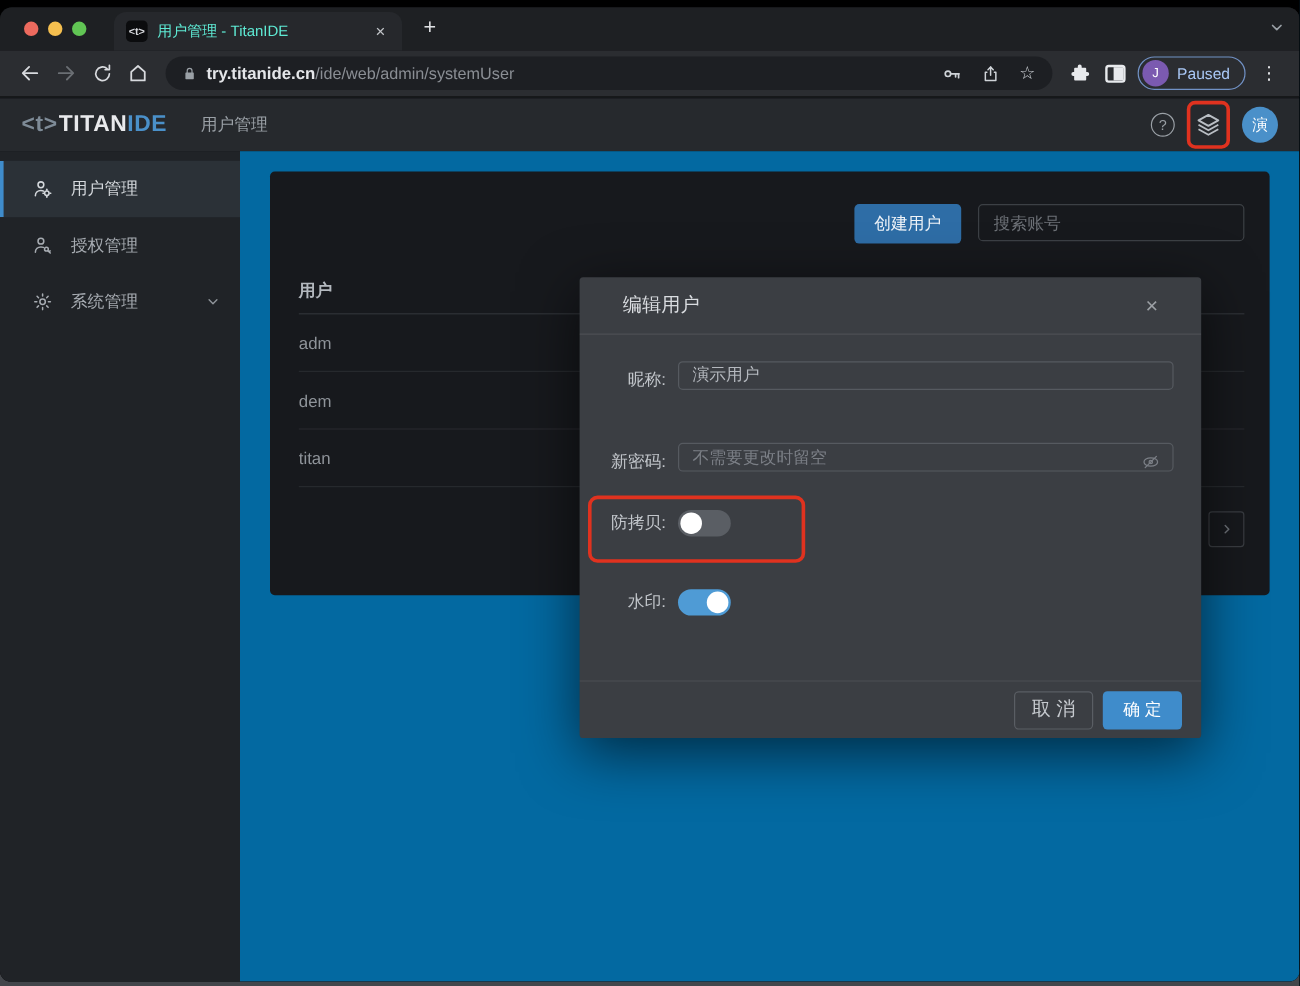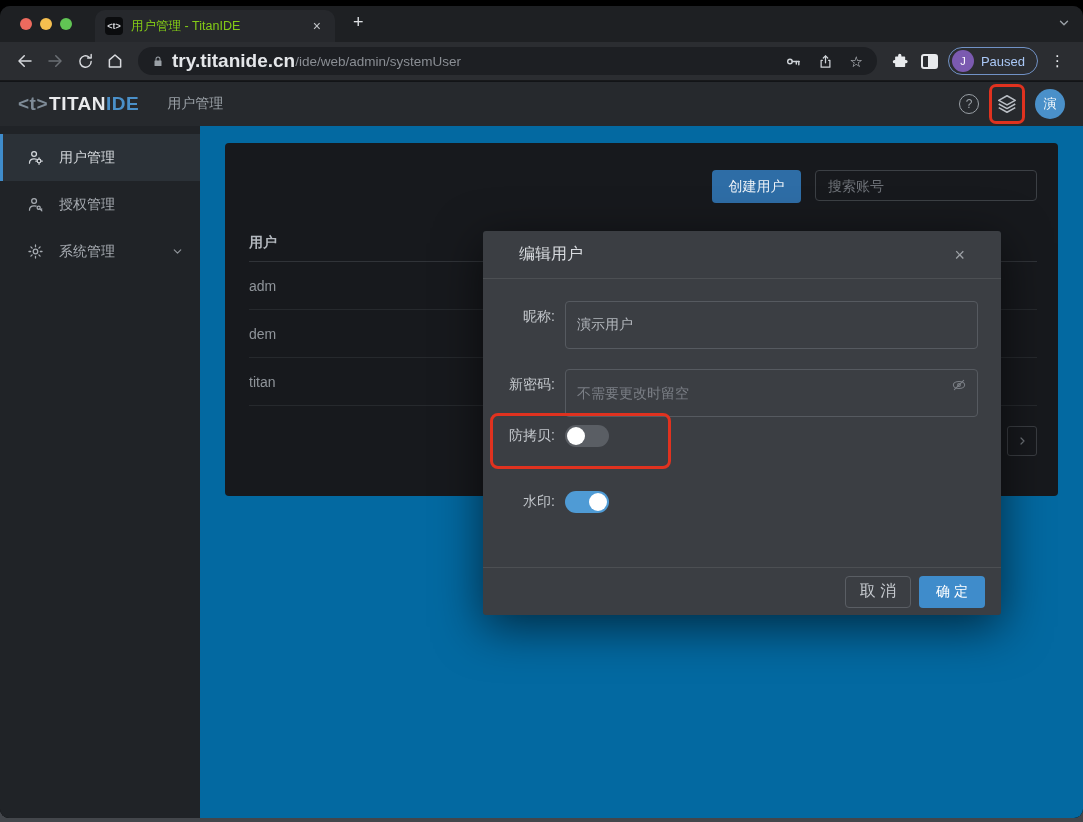--- a/index.html
+++ b/index.html
@@ -12,34 +12,34 @@
 
   
   .tabstrip { position:relative; height:36px; background:#1e2023; }
   .traffic { position:absolute; left:20px; top:12px; display:flex; gap:8px; }
   .light { width:12px; height:12px; border-radius:50%; }
   .light.red{ background:#ed6a5e; } .light.yellow{ background:#f5bf4f; } .light.green{ background:#61c554; }
   .tab { position:absolute; left:95px; top:4px; width:240px; height:32px; background:#26282c;
          border-radius:10px 10px 0 0; display:flex; align-items:center; padding:0 10px; }
   .favicon { width:18px; height:18px; background:#0b0c0e; border-radius:4px; color:#d8dade;
              font-size:9px; font-weight:bold; display:flex; align-items:center; justify-content:center; flex:none; }
-  .tab-title { margin-left:8px; flex:1; color:#84cc16; font-size:12.5px; white-space:nowrap; overflow:hidden; }
+  .tab-title { margin-left:8px; flex:1; color:#5eead4; font-size:12.5px; white-space:nowrap; overflow:hidden; }
   .tab-close { color:#c3c6ca; font-size:14px; line-height:1; padding:2px 4px; }
   .newtab { position:absolute; left:347px; top:6px; color:#dfe1e4; font-size:18px; padding:0 6px; }
   .tabsearch { position:absolute; right:12px; top:10px; color:#9aa0a6; }
 
   
   .toolbar { height:39px; background:#2b2d31; border-bottom:1px solid #17181a;
              display:flex; align-items:center; padding:0 10px; }
   .navbtn { width:30px; height:30px; display:flex; align-items:center; justify-content:center;
             color:#d8dade; flex:none; }
   .navbtn.disabled { color:#6b6f74; }
   .urlbar { flex:1; height:28px; background:#1d1f23; border-radius:14px; display:flex;
             align-items:center; padding:0 14px; margin:0 8px; min-width:0; }
-  .url-host { color:#e4e6e9; font-size:19px; font-weight:bold; margin-left:8px; white-space:nowrap; }
+  .url-host { color:#e4e6e9; font-size:14px; font-weight:bold; margin-left:8px; white-space:nowrap; }
   .url-path { color:#8a8e94; font-size:13.5px; white-space:nowrap; }
   .url-spacer { flex:1; }
   .url-icons { display:flex; align-items:center; gap:16px; color:#cfd3d8; }
   .star-glyph { font-size:15px; line-height:1; color:#cfd3d8; }
   .ext-icons { display:flex; align-items:center; gap:12px; margin:0 6px; color:#e8eaed; }
   .sidepanel { width:17px; height:15px; border:2px solid #e8eaed; border-radius:3px; position:relative; }
   .sidepanel::after { content:""; position:absolute; top:0; bottom:0; right:0; width:8px; background:#e8eaed; }
   .profile-pill { height:28px; border:1px solid rgba(138,180,248,.75); border-radius:14px;
                   display:flex; align-items:center; gap:7px; padding:2px 12px 2px 3px; margin:0 4px; }
   .avatar-j { width:22px; height:22px; border-radius:50%; background:#7b5ab0; color:#fff;
@@ -95,21 +95,21 @@
   .modal { position:absolute; left:283px; top:105px; width:518px; height:384px; background:#3b3e43;
            border-radius:3px; box-shadow:0 12px 48px rgba(0,0,0,.6); z-index:10; }
   .modal-header { height:48px; display:flex; align-items:center; padding:0 36px;
                   border-bottom:1px solid rgba(255,255,255,.09); }
   .modal-title { color:#d9dce0; font-size:16px; }
   .modal-close { margin-left:auto; color:#9ca0a5; font-size:18px; line-height:1; }
   .form-row { position:absolute; left:0; right:0; height:32px; display:flex; align-items:center; }
   .form-row label { width:72px; text-align:right; color:#c2c6cb; font-size:14px; flex:none; }
   .row-nickname { top:70px; } .row-password { top:138px; } .row-anticopy { top:189px; } .row-watermark { top:255px; }
   .ctl-abs { position:absolute; left:82px; right:23px; height:32px; }
-  .modal-input { width:100%; height:48px; border:1px solid #565a60; border-radius:4px; background:transparent;
+  .modal-input { width:100%; height:24px; border:1px solid #565a60; border-radius:4px; background:transparent;
                  color:#b4b8be; font-size:14px; padding:0 11px; }
   .modal-input::placeholder { color:#7b7f86; }
   .eye-btn { position:absolute; right:11px; top:8px; color:#7b7f86; display:flex; }
   .toggle { position:relative; width:44px; height:22px; border-radius:11px; margin-left:10px; }
   .toggle.off { background:#5a5e64; } .toggle.on { background:#4f9bd5; }
   .toggle .knob { position:absolute; top:2px; width:18px; height:18px; border-radius:50%; background:#fff; }
   .toggle.off .knob { left:2px; } .toggle.on .knob { right:2px; }
   .annotation-anticopy { position:absolute; left:7px; top:182px; width:181px; height:56px;
                          border:3px solid #e0321f; border-radius:8px; pointer-events:none; z-index:5; }
   .modal-footer { position:absolute; left:0; right:0; bottom:0; height:48px; border-top:1px solid rgba(255,255,255,.09);

